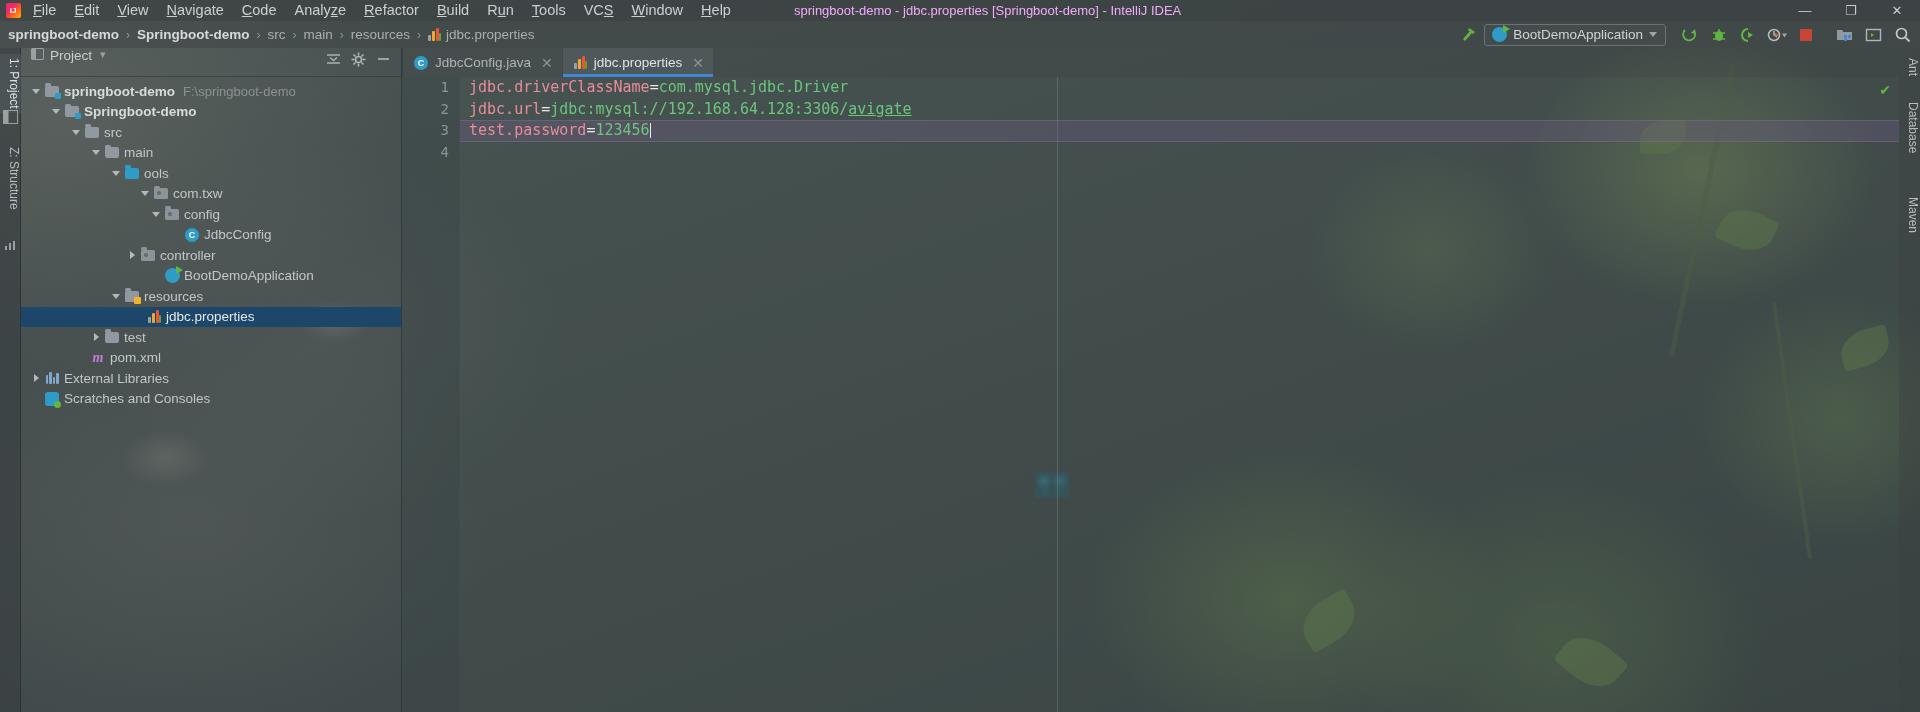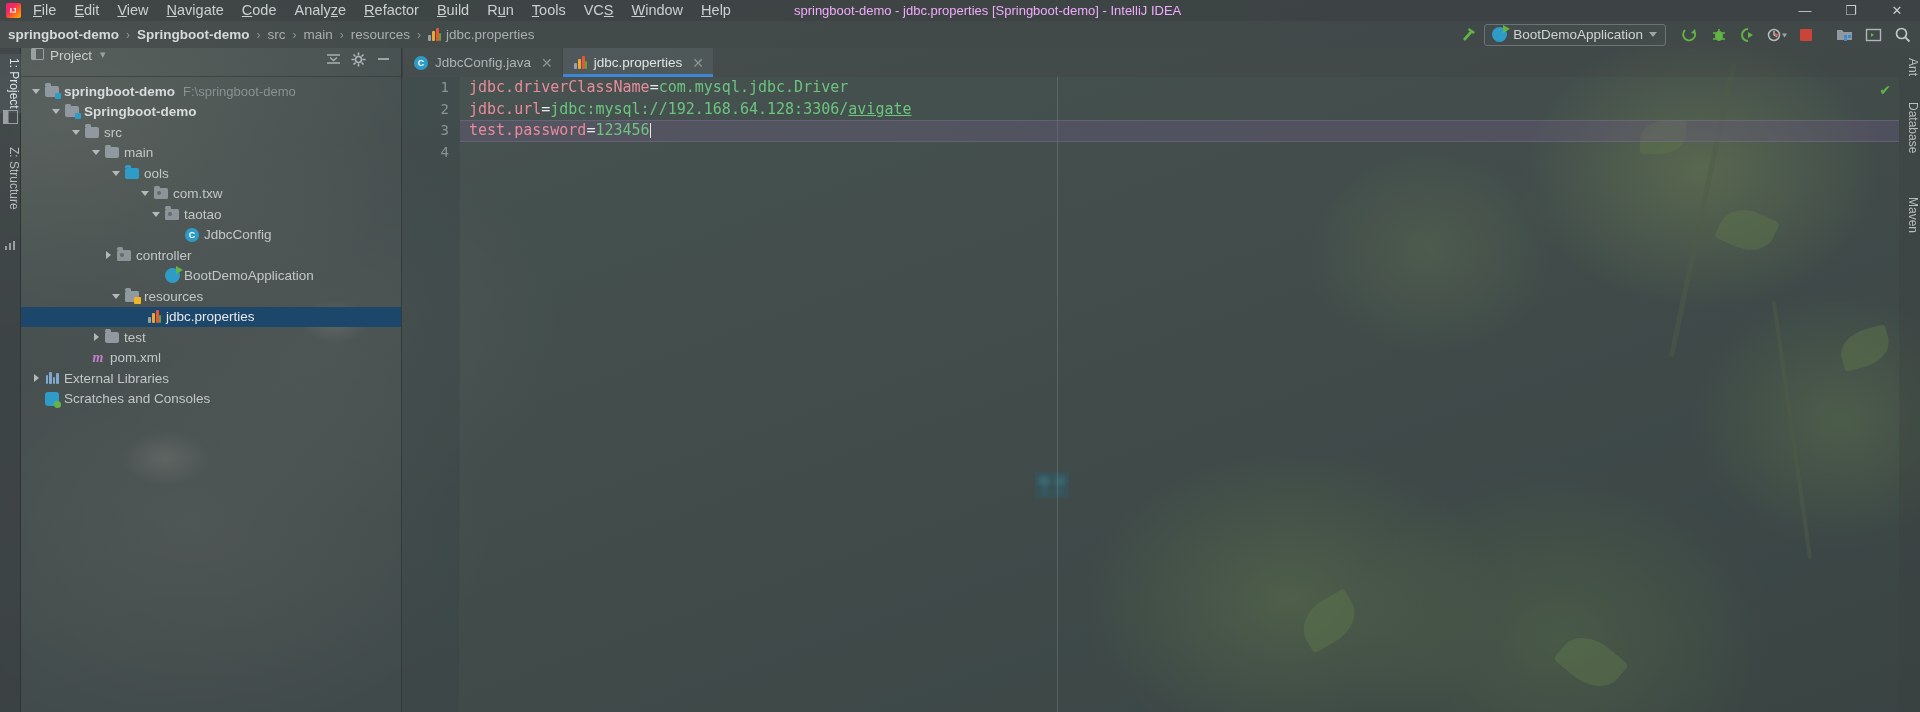--- a/index.html
+++ b/index.html
@@ -548,31 +548,31 @@
         <span class="lbl">com.txw</span>
       </div>
 
       <div class="row" style="padding-left:128px">
         <span class="twisty">
             <span class="tri-down"></span>
           </span>
         <span class="ic">
             <span class="icon-pkg"></span>
           </span>
-        <span class="lbl">taotao</span>
+        <span class="lbl">config</span>
       </div>
 
       <div class="row" style="padding-left:162px">
         <span class="ic">
             <span class="icon-class">C</span>
           </span>
         <span class="lbl">JdbcConfig</span>
       </div>
 
-      <div class="row" style="padding-left:80px">
+      <div class="row" style="padding-left:104px">
         <span class="twisty">
             <span class="tri-right"></span>
           </span>
         <span class="ic">
             <span class="icon-pkg"></span>
           </span>
         <span class="lbl">controller</span>
       </div>
 
       <div class="row" style="padding-left:142px">

